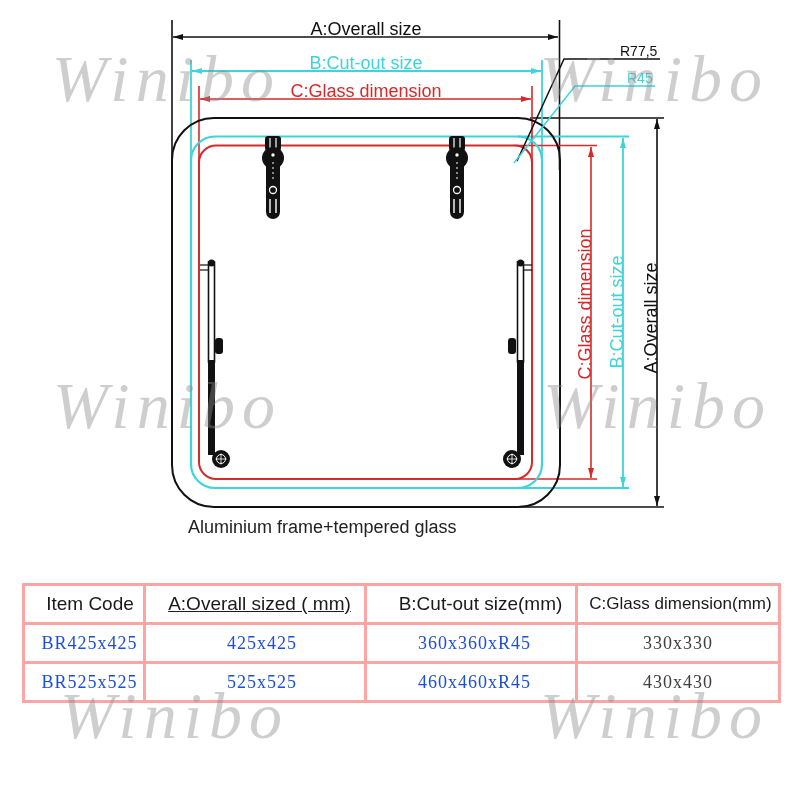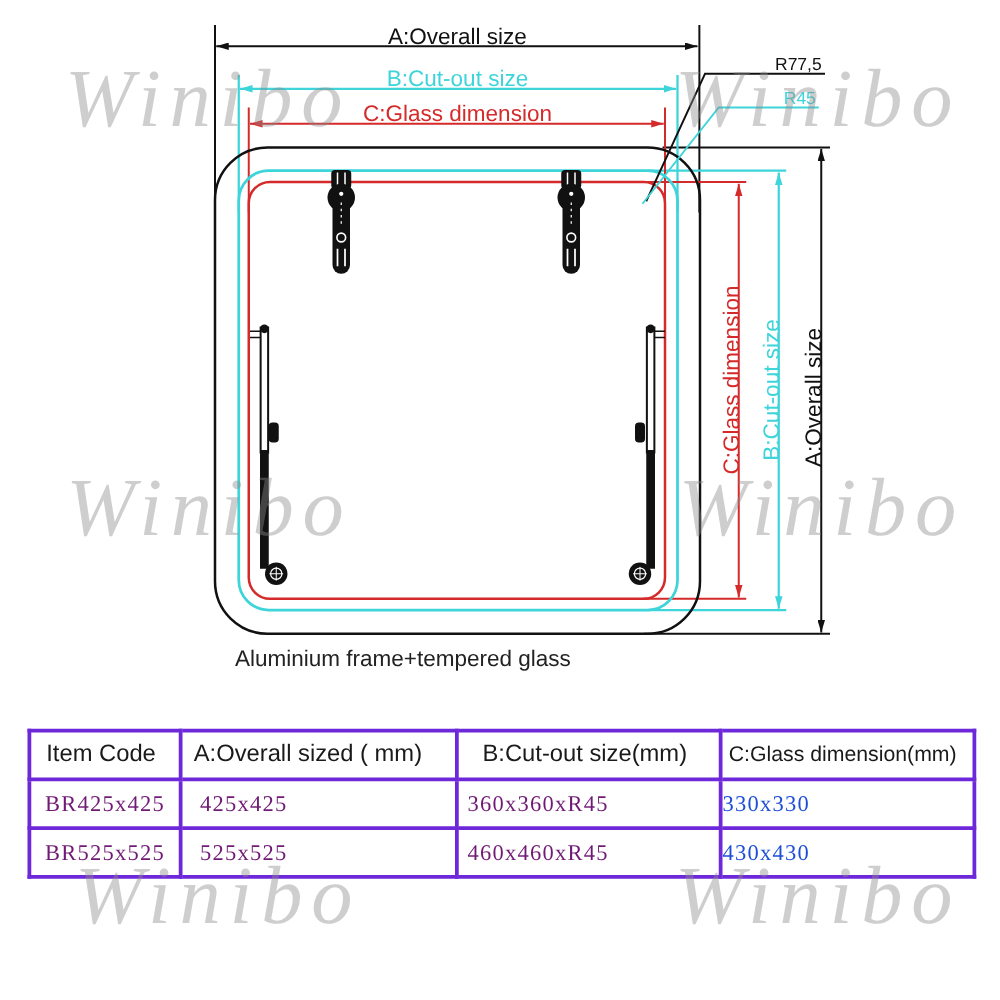--- a/index.html
+++ b/index.html
@@ -12,40 +12,40 @@
   .rad-text { font-family: "Liberation Sans", sans-serif; font-size: 14px; }
   .caption {
     position: absolute; left: 188px; top: 517px; font-size: 18px;
     color: #222222; white-space: nowrap; font-family: "Liberation Sans", sans-serif;
   }
   .spec-table {
     position: absolute; left: 22px; top: 583px; width: 756px;
     border-collapse: collapse; table-layout: fixed;
   }
   .spec-table th, .spec-table td {
-    border: 3px solid #6d28d9; padding: 0; white-space: nowrap;
-    overflow: visible; text-align: left; vertical-align: middle;
+    border: 3px solid #fca5a5; padding: 0; white-space: nowrap;
+    overflow: visible; text-align: center; vertical-align: middle;
   }
   .spec-table tr { height: 39px; }
   .spec-table th {
     font-family: "Liberation Sans", sans-serif; font-weight: normal;
     font-size: 19px; color: #1a1a1a;
   }
   .spec-table td {
     font-family: "Liberation Serif", serif; font-size: 18px;
-    letter-spacing: 1px; color: #701a75;
+    letter-spacing: 1px; color: #1d4ed8;
   }
   th.c1 { padding-left: 12px; }
-  th.c2 { padding-left: 9px; }
+  th.c2 { padding-left: 9px; text-decoration: underline; }
   th.c3 { padding-left: 19px; }
   th.c4 { padding-left: 5px; font-size: 17px; }
   td.c1 { padding-left: 11px; }
   td.c2 { padding-left: 14px; }
   td.c3 { padding-left: 7px; }
-  td.c4 { color: #1d4ed8; }
+  td.c4 { color: #404040; }
   .watermarks { position: absolute; left: 0; top: 0; pointer-events: none; }
   .wm {
     font-family: "Liberation Serif", serif; font-style: italic; font-size: 66px;
     letter-spacing: 7px; fill: #8c8c8c; opacity: 0.42;
   }
 </style>
 </head>
 <body>
 
 <div class="page">

